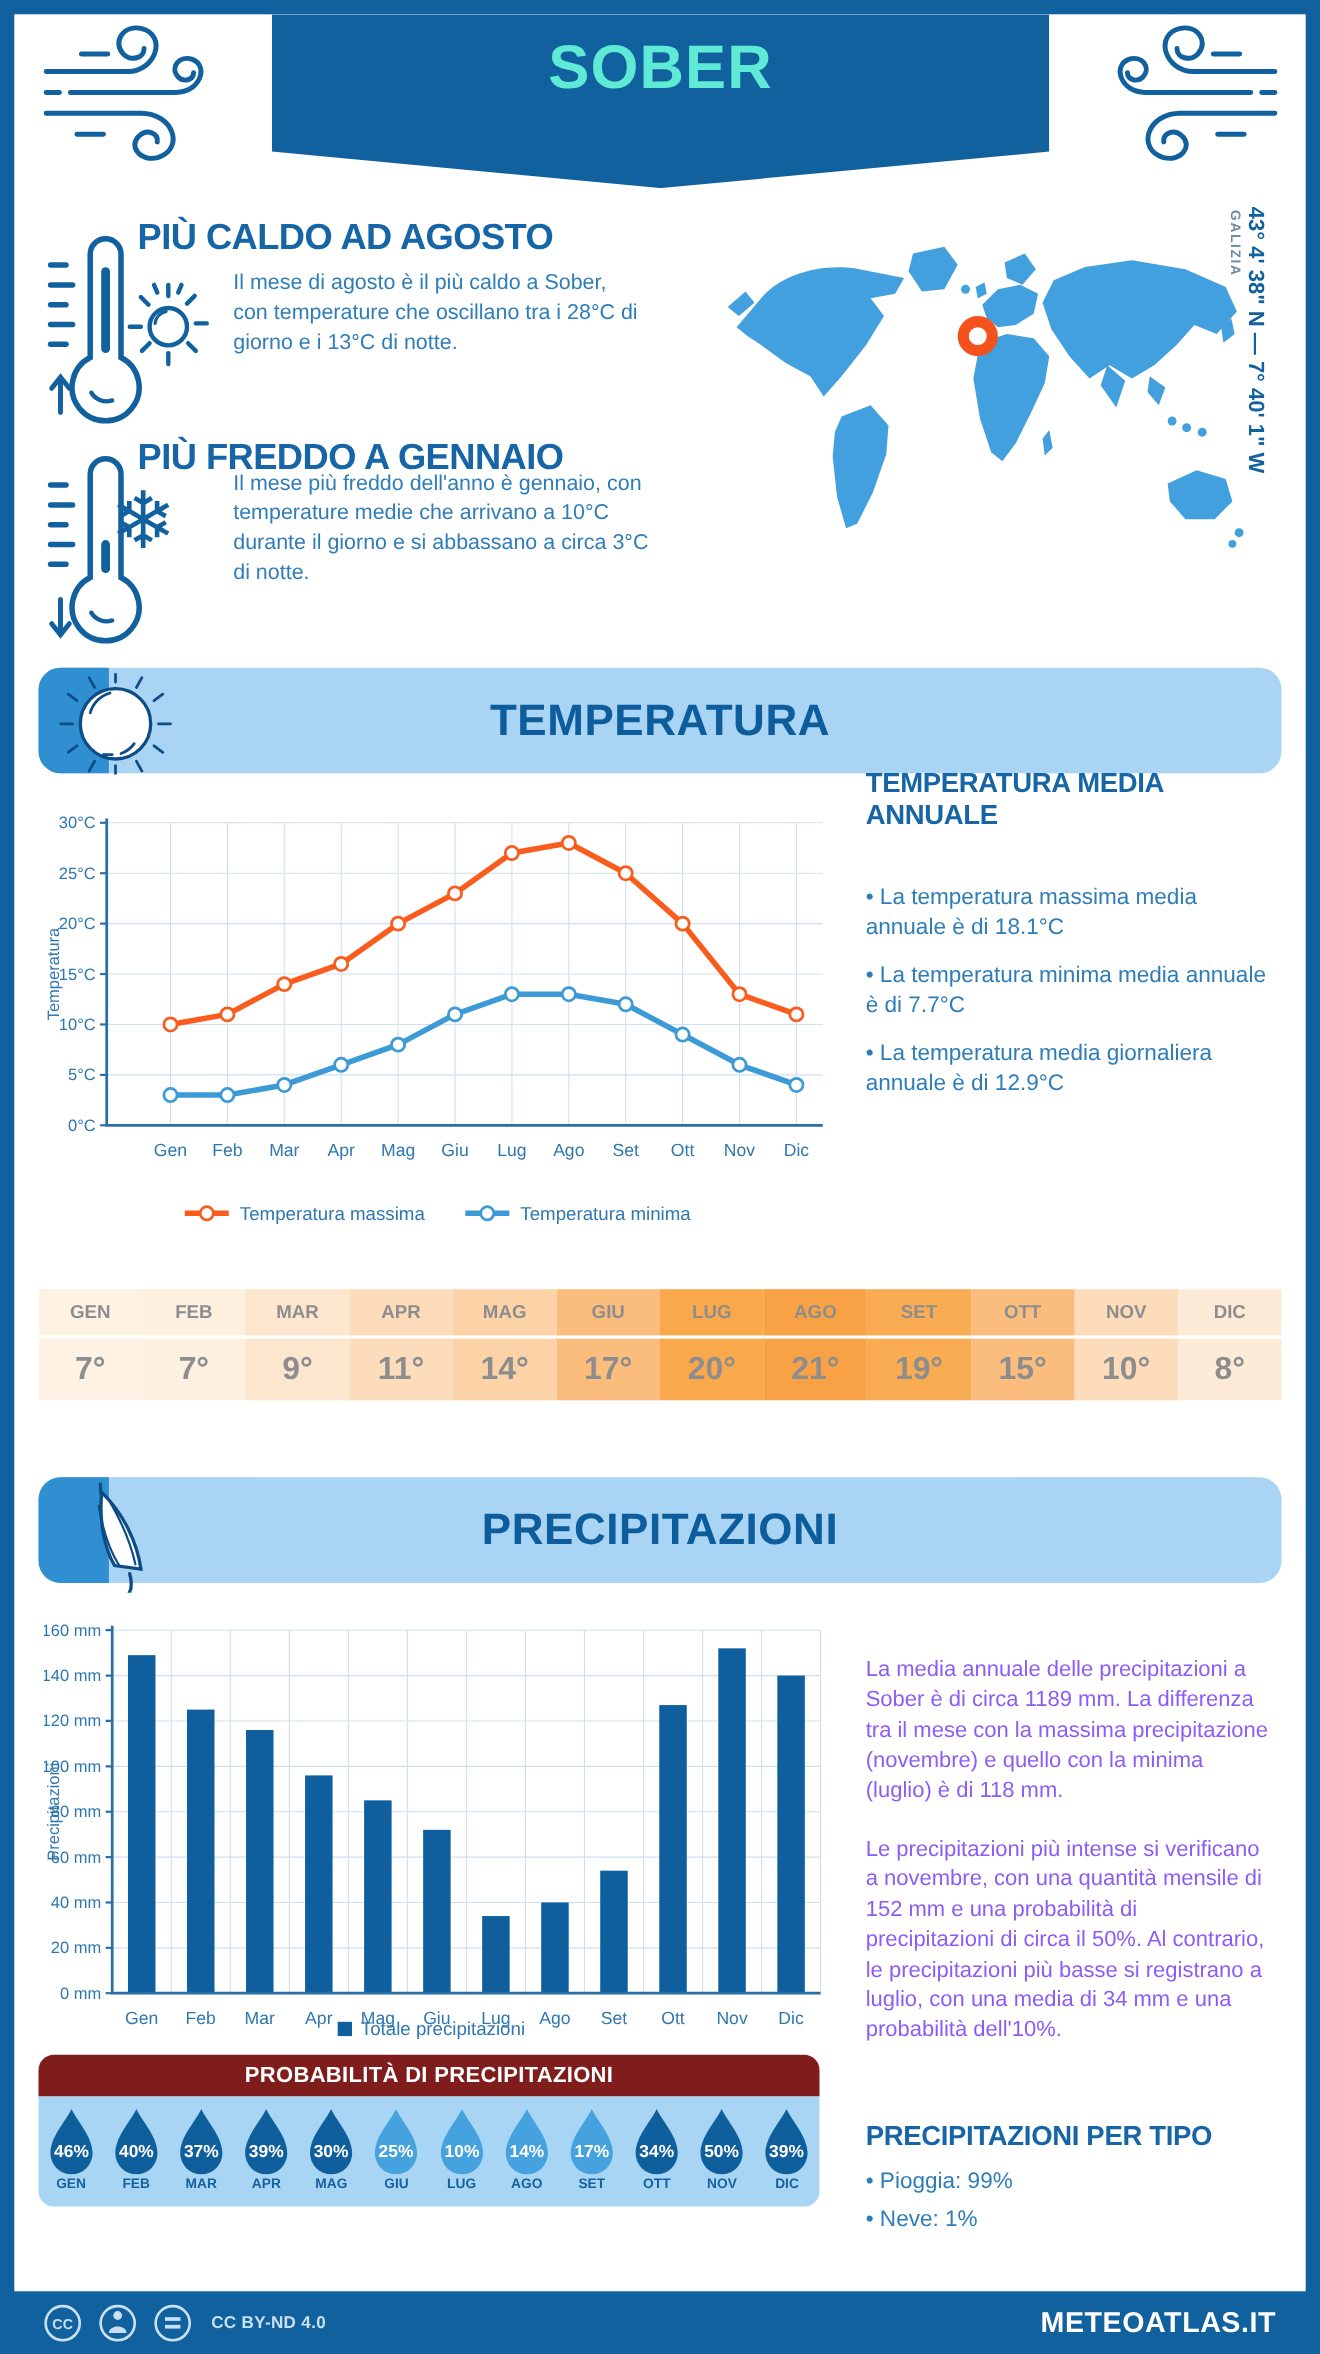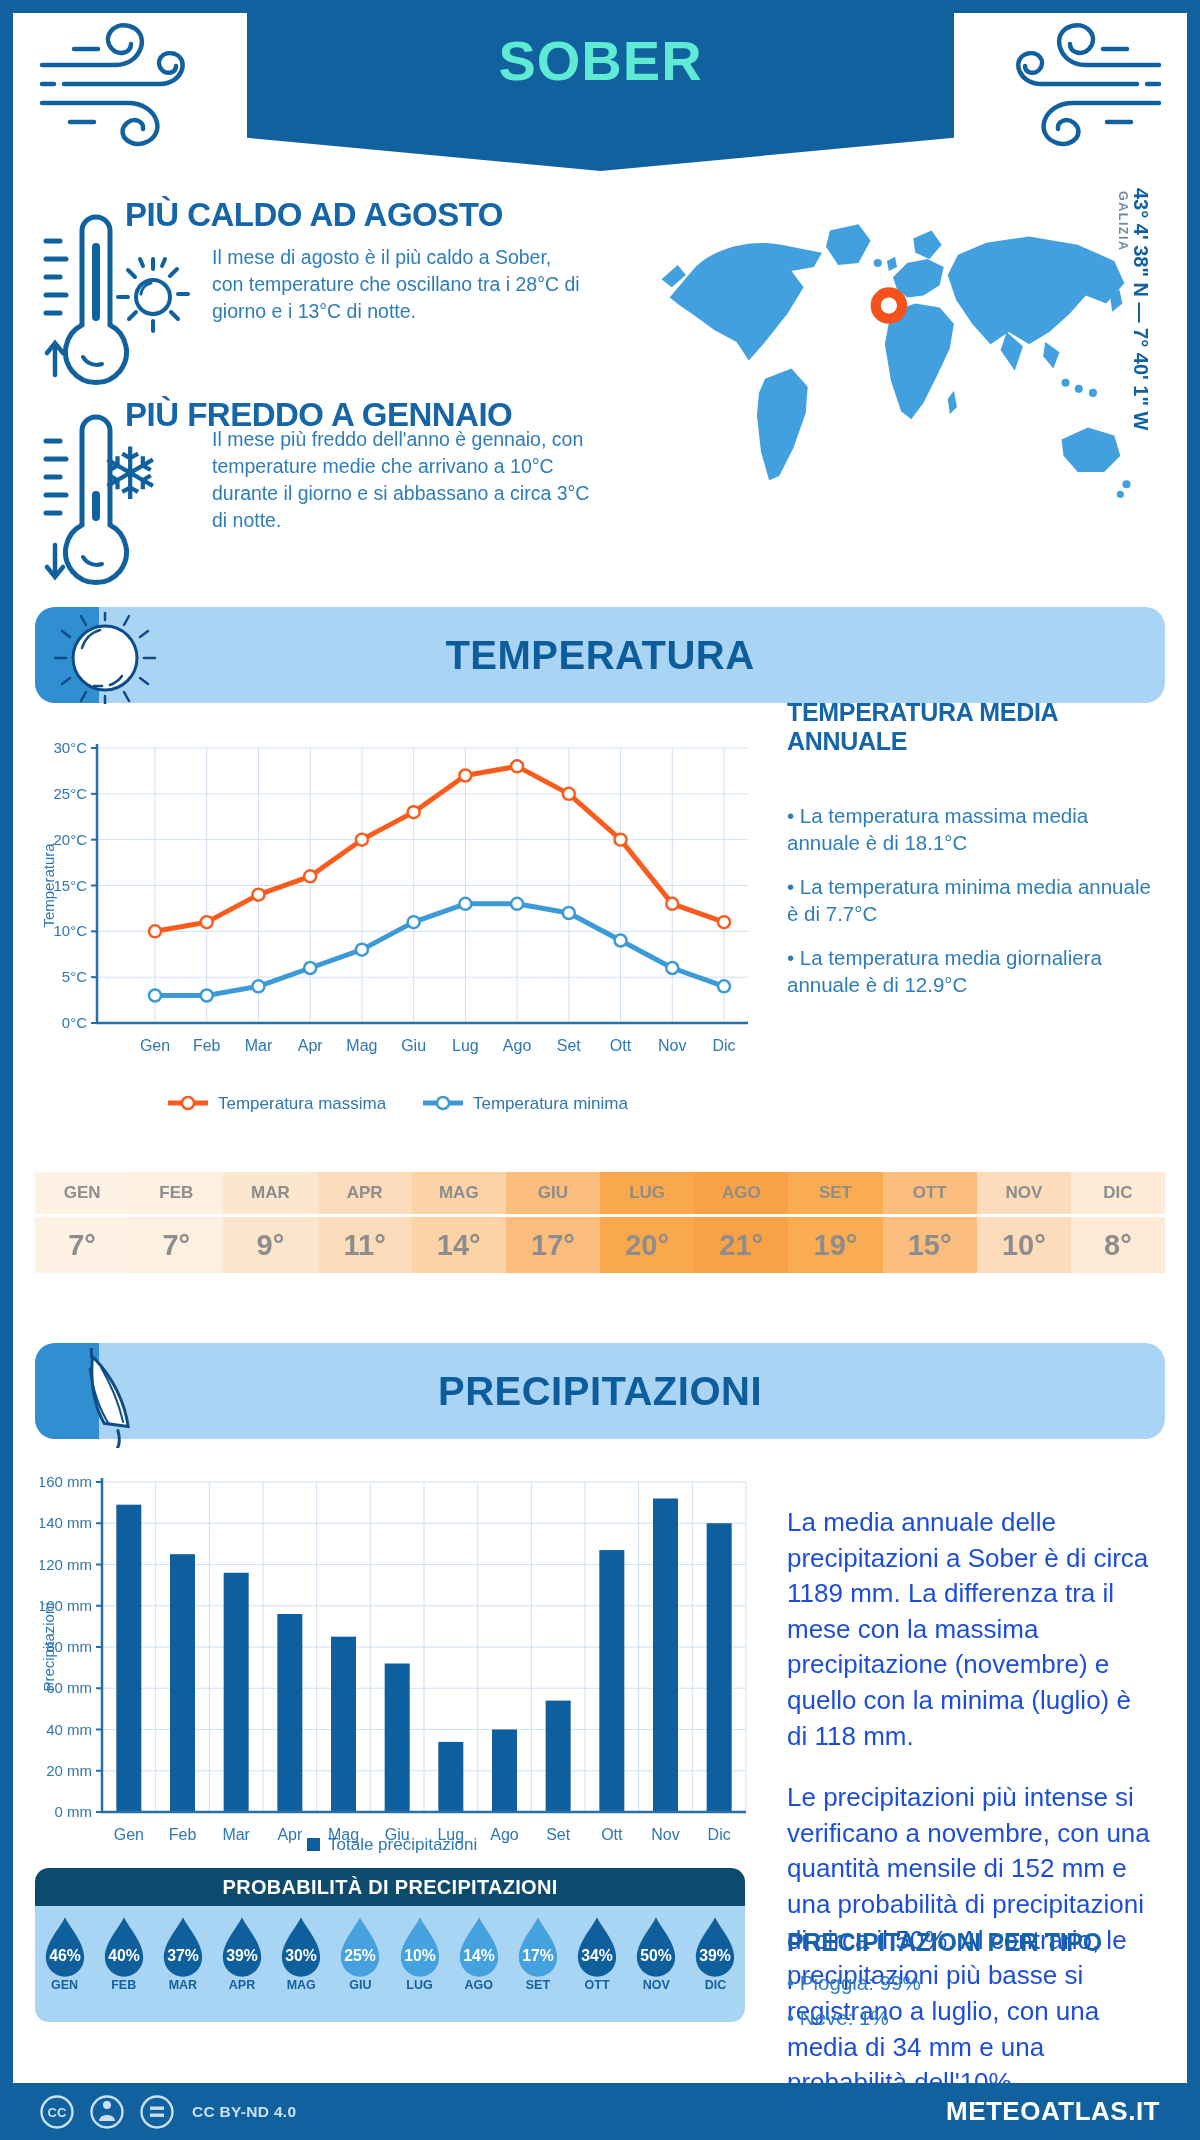--- a/index.html
+++ b/index.html
@@ -26,36 +26,36 @@
   
   .secbanner{position:absolute;left:35px;width:1130px;height:96px;background:#a9d4f3;border-radius:20px;}
   .secbanner .corner{position:absolute;left:0;top:0;width:64px;height:96px;background:#2f8fd0;border-radius:20px 0 0 20px;}
   .secbanner .sectitle{position:absolute;left:0;right:0;top:26px;text-align:center;
           font-size:40px;font-weight:bold;color:#0d5c9b;letter-spacing:.5px;}
 
   
   .sidecol{position:absolute;left:787px;width:368px;}
   .sidecol h3{margin:0 0 46px;font-size:25px;font-weight:bold;color:#1565a7;letter-spacing:-.3px;}
   .sidecol .bullet{margin:0 0 17px;font-size:20.5px;line-height:1.32;color:#2e7db9;}
-  .sidecol p.par{margin:0 0 26px;font-size:26px;line-height:1.37;color:#1d4ed8;}
+  .sidecol p.par{margin:0 0 26px;font-size:20px;line-height:1.37;color:#8b5cf6;}
 
   
   .tbl-title{position:absolute;left:0;right:0;top:1128px;text-align:center;
              font-size:27px;font-weight:bold;color:#0f5c9c;letter-spacing:-.3px;}
   .dtable{position:absolute;left:35px;top:1172px;width:1130px;display:flex;}
   .dtable .col{flex:1;text-align:center;}
   .dtable .m{display:block;height:42px;line-height:42px;font-size:17px;font-weight:bold;color:#8d8d8d;
              border-bottom:3px solid #fff;}
   .dtable .v{display:block;height:56px;line-height:56px;font-size:29px;font-weight:600;color:#8d8d8d;}
 
   
   .prob{position:absolute;left:35px;top:1868px;width:710px;}
-  .prob .phead{height:38px;line-height:38px;background:#0c4a6e;border-radius:14px 14px 0 0;
+  .prob .phead{height:38px;line-height:38px;background:#7f1d1d;border-radius:14px 14px 0 0;
                text-align:center;color:#fff;font-weight:bold;font-size:20px;letter-spacing:.3px;}
-  .prob .pbody{height:116px;background:#a9d5f4;border-radius:0 0 14px 14px;display:flex;justify-content:flex-end;}
+  .prob .pbody{height:100px;background:#a9d5f4;border-radius:0 0 14px 14px;display:flex;}
   .prob .dropcol{flex:1;text-align:center;}
   .prob .dropcol svg{margin-top:9px;}
   .prob .mon{display:block;font-size:12.5px;font-weight:bold;color:#15609f;margin-top:1px;}
 
   
   .footer{position:absolute;left:0;top:2083px;width:1200px;height:57px;background:#11619f;z-index:70;}
   .footer .lic{position:absolute;left:192px;top:0;height:57px;line-height:57px;
                font-size:15.5px;font-weight:bold;color:#c9e0f2;letter-spacing:.3px;}
   .footer .site{position:absolute;right:40px;top:0;height:57px;line-height:57px;
                font-size:26px;font-weight:bold;color:#fff;letter-spacing:.5px;}

